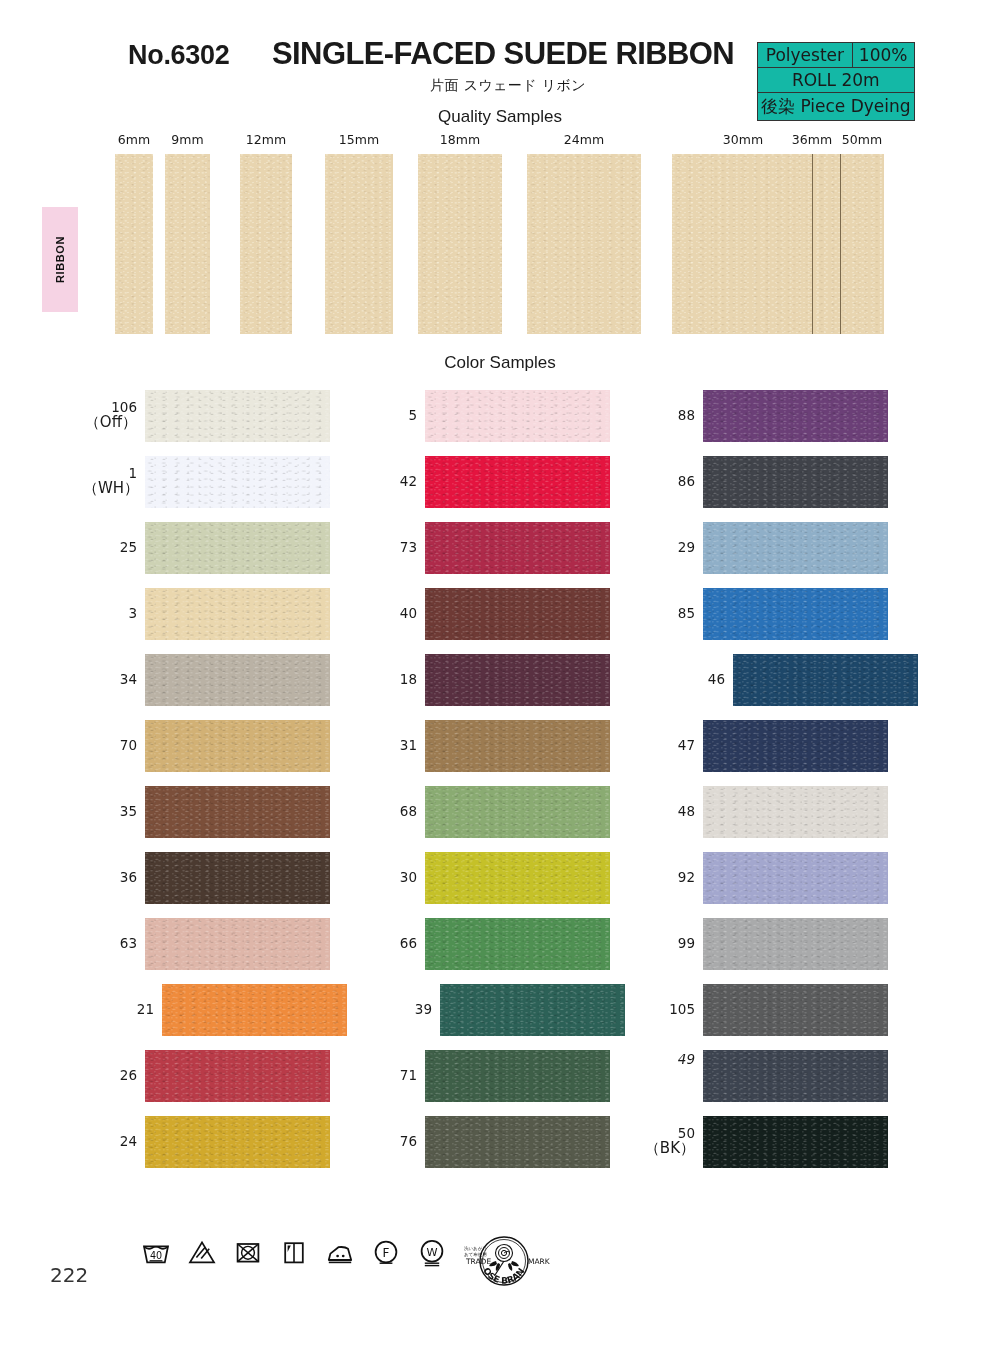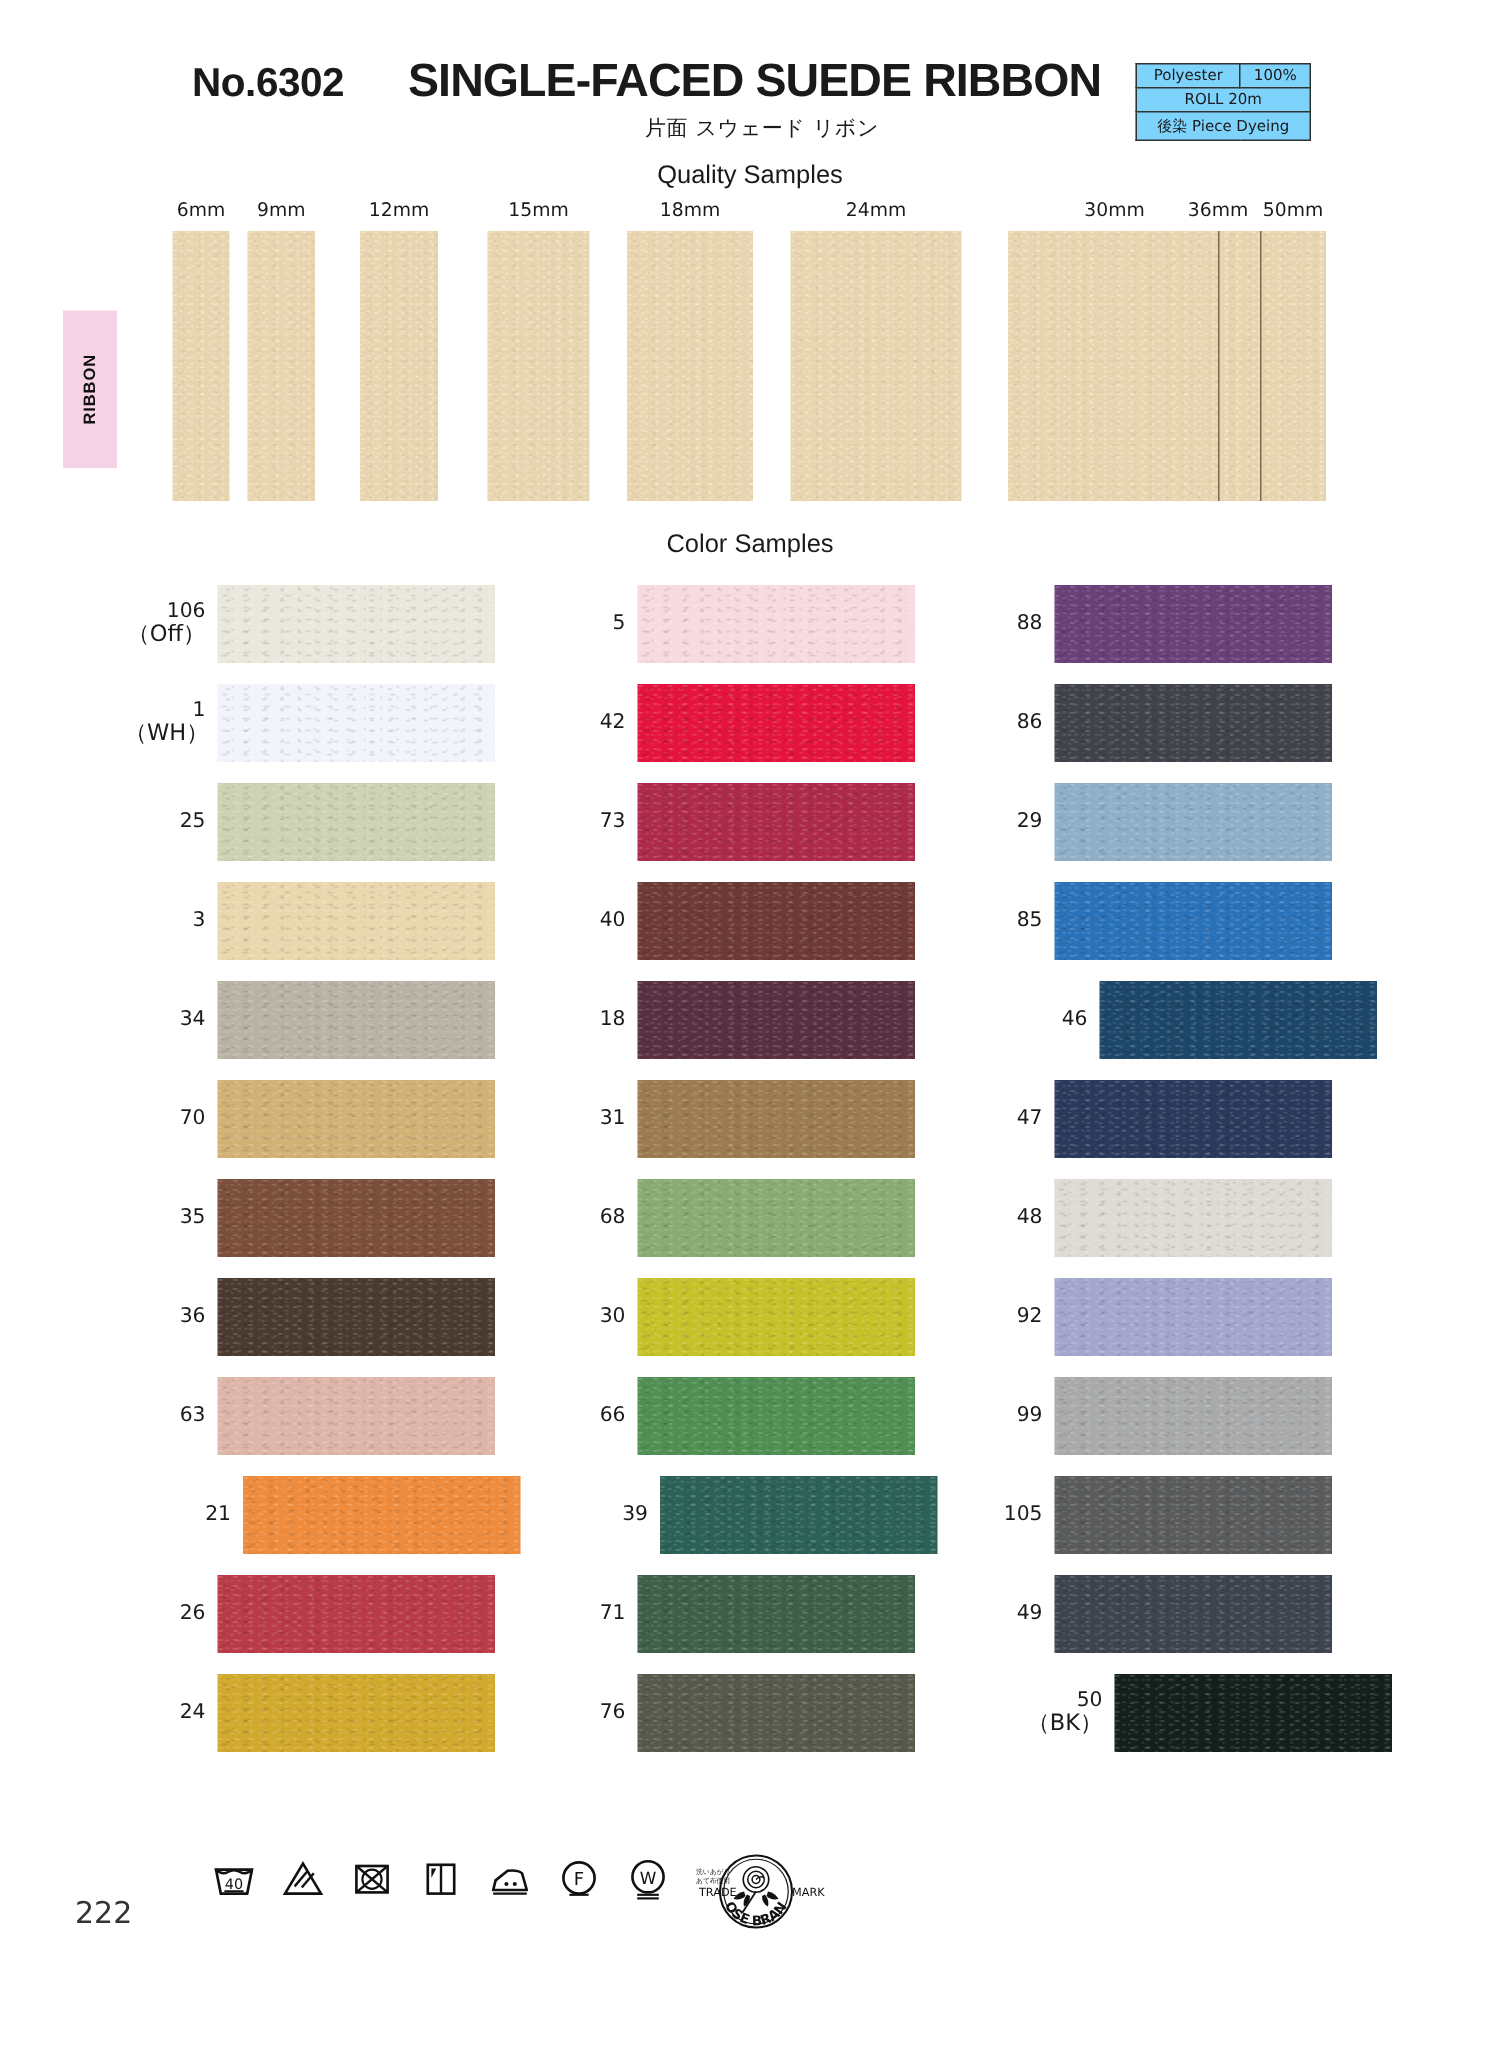--- a/index.html
+++ b/index.html
@@ -33,22 +33,22 @@
     font-size: 14px; letter-spacing: 0.4px;
     font-family: "DejaVu Sans", sans-serif;
   }
 
   
   #spec-table {
     position: absolute; left: 757px; top: 42px;
     width: 117px;
     border: 1px solid #333;
     border-collapse: collapse;
-    font-size: 10px;
-    background: #7dd3fc;
+    font-size: 17px;
+    background: #14b8a6;
   }
   #spec-table td {
     border: 1px solid #333;
     text-align: center;
     padding: 2px 3px;
     white-space: nowrap;
     font-family: "DejaVu Sans", sans-serif;
   }
 
   
@@ -339,23 +339,23 @@
     <div class="c-cell" style="left: 703px; top: 528px; width: 185px; height: 52px;">
       <div class="c-swatch" style="background-color: rgb(169, 170, 171);"></div>
       <div class="c-label" style="left: -62px; top: 18px;"><span>99</span></div>
     </div>
     <div class="c-cell" style="left: 703px; top: 594px; width: 185px; height: 52px;">
       <div class="c-swatch" style="background-color: rgb(90, 91, 92);"></div>
       <div class="c-label" style="left: -62px; top: 18px;"><span>105</span></div>
     </div>
     <div class="c-cell" style="left: 703px; top: 660px; width: 185px; height: 52px;">
       <div class="c-swatch" style="background-color: rgb(61, 68, 80);"></div>
-      <div class="c-label" style="left: -62px; top: 18px;"><span>49</span></div>
-    </div>
-    <div class="c-cell" style="left: 703px; top: 726px; width: 185px; height: 52px; margin-left: 40px;">
+      <div class="c-label" style="left: -62px; top: 2px; font-style: italic;"><span>49</span></div>
+    </div>
+    <div class="c-cell" style="left: 703px; top: 726px; width: 185px; height: 52px;">
       <div class="c-swatch" style="background-color: rgb(20, 32, 29);"></div>
       <div class="c-label" style="left: -62px; top: 10px;"><span>50</span><span class="sub">（BK）</span></div>
     </div>
   </div>
 
 <div id="page-number">222</div>
 
 <div id="care-symbols">
   <svg class="care-icon" viewBox="0 0 40 40">
     <path d="M5 13 H35 L31 33 H9 Z" fill="none" stroke="#111" stroke-width="2.2"></path>

